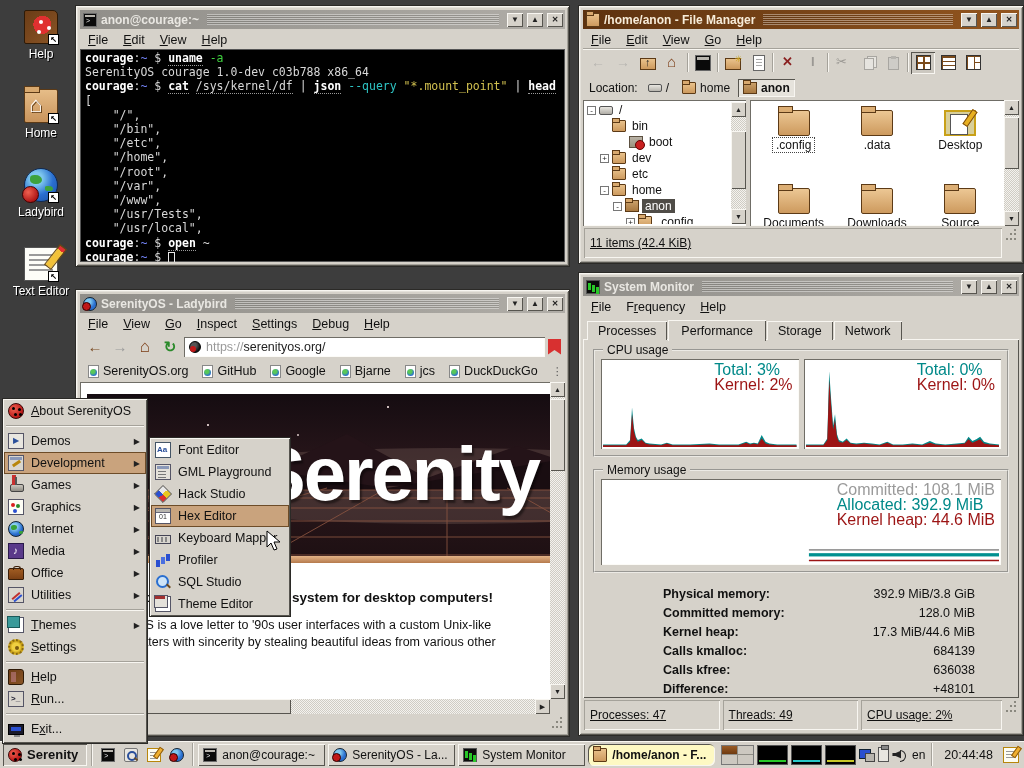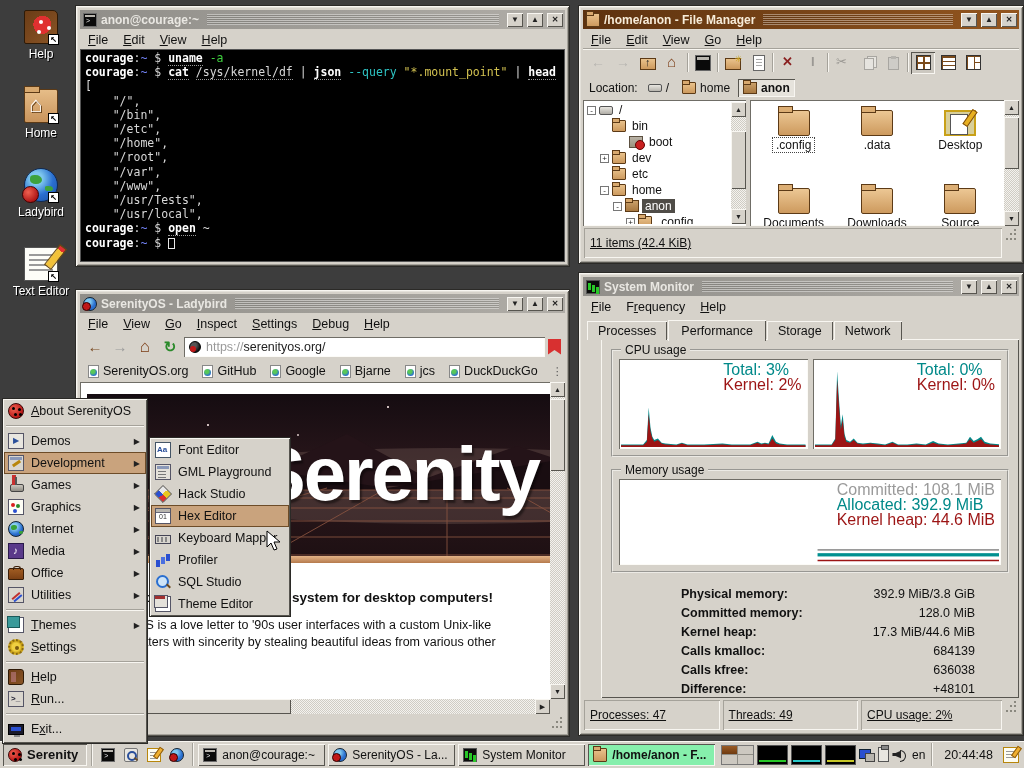--- a/index.html
+++ b/index.html
@@ -152,21 +152,21 @@
   .ic32-desktop{background:#d8cf9a;border:2px solid #c8a018;}
   .ic32-desktop::before{content:'';position:absolute;left:4px;top:2px;width:16px;height:19px;background:#fff;border:1px solid #555;}
   .ic32-desktop::after{content:'';position:absolute;right:1px;top:-3px;width:4px;height:16px;background:#e8b020;border:1px solid #7a4a10;transform:rotate(35deg);}
   .file-label{font-size:12px;display:inline-block;padding:0 3px;}
   .file-label.focused{outline:1px dotted #444;}
 
   
   .tabstrip{height:23px;flex:none;display:flex;align-items:flex-end;padding:0 4px;position:relative;z-index:2;}
   .tab{padding:3px 11px 2px;margin-right:1px;background:var(--face);box-shadow:inset 1px 1px 0 var(--hl),inset -1px 0 0 var(--sh2);font-size:12.5px;position:relative;top:1px;}
   .tab.active{font-weight:normal;padding:4px 13px 3px;top:2px;background:var(--face);box-shadow:inset 1px 1px 0 var(--hl),inset -1px 0 0 var(--sh2);z-index:3;}
-  .tab-panel{flex:1;box-shadow:inset 1px 1px 0 var(--hl),inset -1px -1px 0 var(--sh2);padding:10px 8px 4px;display:flex;flex-direction:column;min-height:0;position:relative;z-index:1;margin-left:18px;}
+  .tab-panel{flex:1;box-shadow:inset 1px 1px 0 var(--hl),inset -1px -1px 0 var(--sh2);padding:10px 8px 4px;display:flex;flex-direction:column;min-height:0;position:relative;z-index:1;}
   .groupbox{border:2px groove #eceae5;margin:0 2px 12px;padding:8px 6px 6px;position:relative;}
   .groupbox .gb-label{position:absolute;top:-8px;left:8px;background:var(--face);padding:0 4px;font-size:12px;}
   .cpu-graphs{display:flex;gap:5px;}
   .graph{flex:1;height:90px;background:#fff;box-shadow:inset 1px 1px 0 #6f6d66,inset -1px -1px 0 #fcfbf7;position:relative;overflow:hidden;}
   .graph svg{position:absolute;inset:2px;width:calc(100% - 4px);height:calc(100% - 4px);}
   .legend{position:absolute;top:3px;right:6px;font-size:16px;line-height:15px;z-index:2;}
   .lg-teal{color:#008989;}
   .lg-red{color:#9c1414;}
   .lg-gray{color:#9a9a9a;}
   .mem-graph{height:86px;}
@@ -256,21 +256,21 @@
   .mi-sql::after{content:'';position:absolute;left:11px;top:11px;width:5px;height:2px;background:#6a4a22;transform:rotate(45deg);}
   .mi-theme{background:#fff;border:1px solid #556;}
   .mi-theme::before{content:'';position:absolute;left:-2px;top:-2px;width:12px;height:11px;background:#e4e1da;border:1px solid #556;}
   .mi-theme::after{content:'';position:absolute;left:-1px;top:-1px;width:10px;height:3px;background:#a03030;}
 
   
   #taskbar{position:absolute;left:0;right:0;bottom:0;height:27px;background:var(--face);box-shadow:inset 0 1px 0 var(--hl);display:flex;align-items:center;gap:3px;padding:0 3px;z-index:30;}
   .tb-start{display:flex;align-items:center;gap:5px;padding:2px 9px 2px 5px;font-weight:bold;font-size:13px;height:22px;background:var(--face2);box-shadow:inset 1px 1px 0 var(--sh2),inset -1px -1px 0 var(--hl);}
   .ql-btn{width:22px;height:22px;display:flex;align-items:center;justify-content:center;}
   .task-btn{width:127px;height:22px;display:flex;align-items:center;gap:5px;padding:0 5px;background:var(--face);box-shadow:inset 1px 1px 0 var(--hl),inset -1px -1px 0 var(--sh2);font-size:12px;white-space:nowrap;overflow:hidden;}
-  .task-btn.active{background:#86efac;box-shadow:inset 1px 1px 0 var(--sh2),inset -1px -1px 0 var(--hl);font-weight:bold;}
+  .task-btn.active{background:#fef9c3;box-shadow:inset 1px 1px 0 var(--sh2),inset -1px -1px 0 var(--hl);font-weight:bold;border-radius:6px;}
   .task-btn .tlabel{overflow:hidden;text-overflow:ellipsis;}
   .ws-switch{width:34px;height:20px;display:grid;grid-template-columns:1fr 1fr;grid-template-rows:1fr 1fr;gap:1px;background:#8f8d86;border:1px solid #777;}
   .ws-cell{background:var(--face2);}
   .ws-cell.on{background:linear-gradient(#9a5c26,#6e3a10);}
   .applet{width:31px;height:20px;background:#000;border:1px solid #555;position:relative;}
   .applet .aline{position:absolute;left:1px;right:1px;bottom:2px;height:2px;}
   .tray-net{width:16px;height:14px;position:relative;}
   .tray-net::before{content:'';position:absolute;left:0;top:1px;width:10px;height:8px;background:#2a4fd0;border:1px solid #123;}
   .tray-net::after{content:'';position:absolute;right:0;bottom:0;width:8px;height:7px;background:#b8b5ae;border:1px solid #444;}
   .tray-clip{width:12px;height:15px;background:#e8e6e0;border:1px solid #555;position:relative;}
@@ -322,20 +322,21 @@
     <span class="t-btn">✕</span>
   </div>
   <div class="menubar" id="term-menu">
       <span class="menu-item"><u>F</u>ile</span>
       <span class="menu-item"><u>E</u>dit</span>
       <span class="menu-item"><u>V</u>iew</span>
       <span class="menu-item"><u>H</u>elp</span>
     </div>
   <div id="term-body">
       <div class="term-line"><span class="c-green bold">courage</span><span>:</span><span class="c-blue">~</span><span> $ </span><span class="bold dul">uname</span><span> </span><span class="c-green">-a</span></div>
+      <div class="term-line"><span>SerenityOS courage 1.0-dev c03b788 x86_64</span></div>
       <div class="term-line"><span class="c-green bold">courage</span><span>:</span><span class="c-blue">~</span><span> $ </span><span class="bold dul">cat</span><span> </span><span class="dul">/sys/kernel/df</span><span> | </span><span class="bold dul">json</span><span> </span><span class="c-cyan">--query</span><span> </span><span class="c-yellow">"*.mount_point"</span><span> | </span><span class="bold dul">head</span></div>
       <div class="term-line"><span>[</span></div>
       <div class="term-line"><span>    "/",</span></div>
       <div class="term-line"><span>    "/bin",</span></div>
       <div class="term-line"><span>    "/etc",</span></div>
       <div class="term-line"><span>    "/home",</span></div>
       <div class="term-line"><span>    "/root",</span></div>
       <div class="term-line"><span>    "/var",</span></div>
       <div class="term-line"><span>    "/www",</span></div>
       <div class="term-line"><span>    "/usr/Tests",</span></div>

